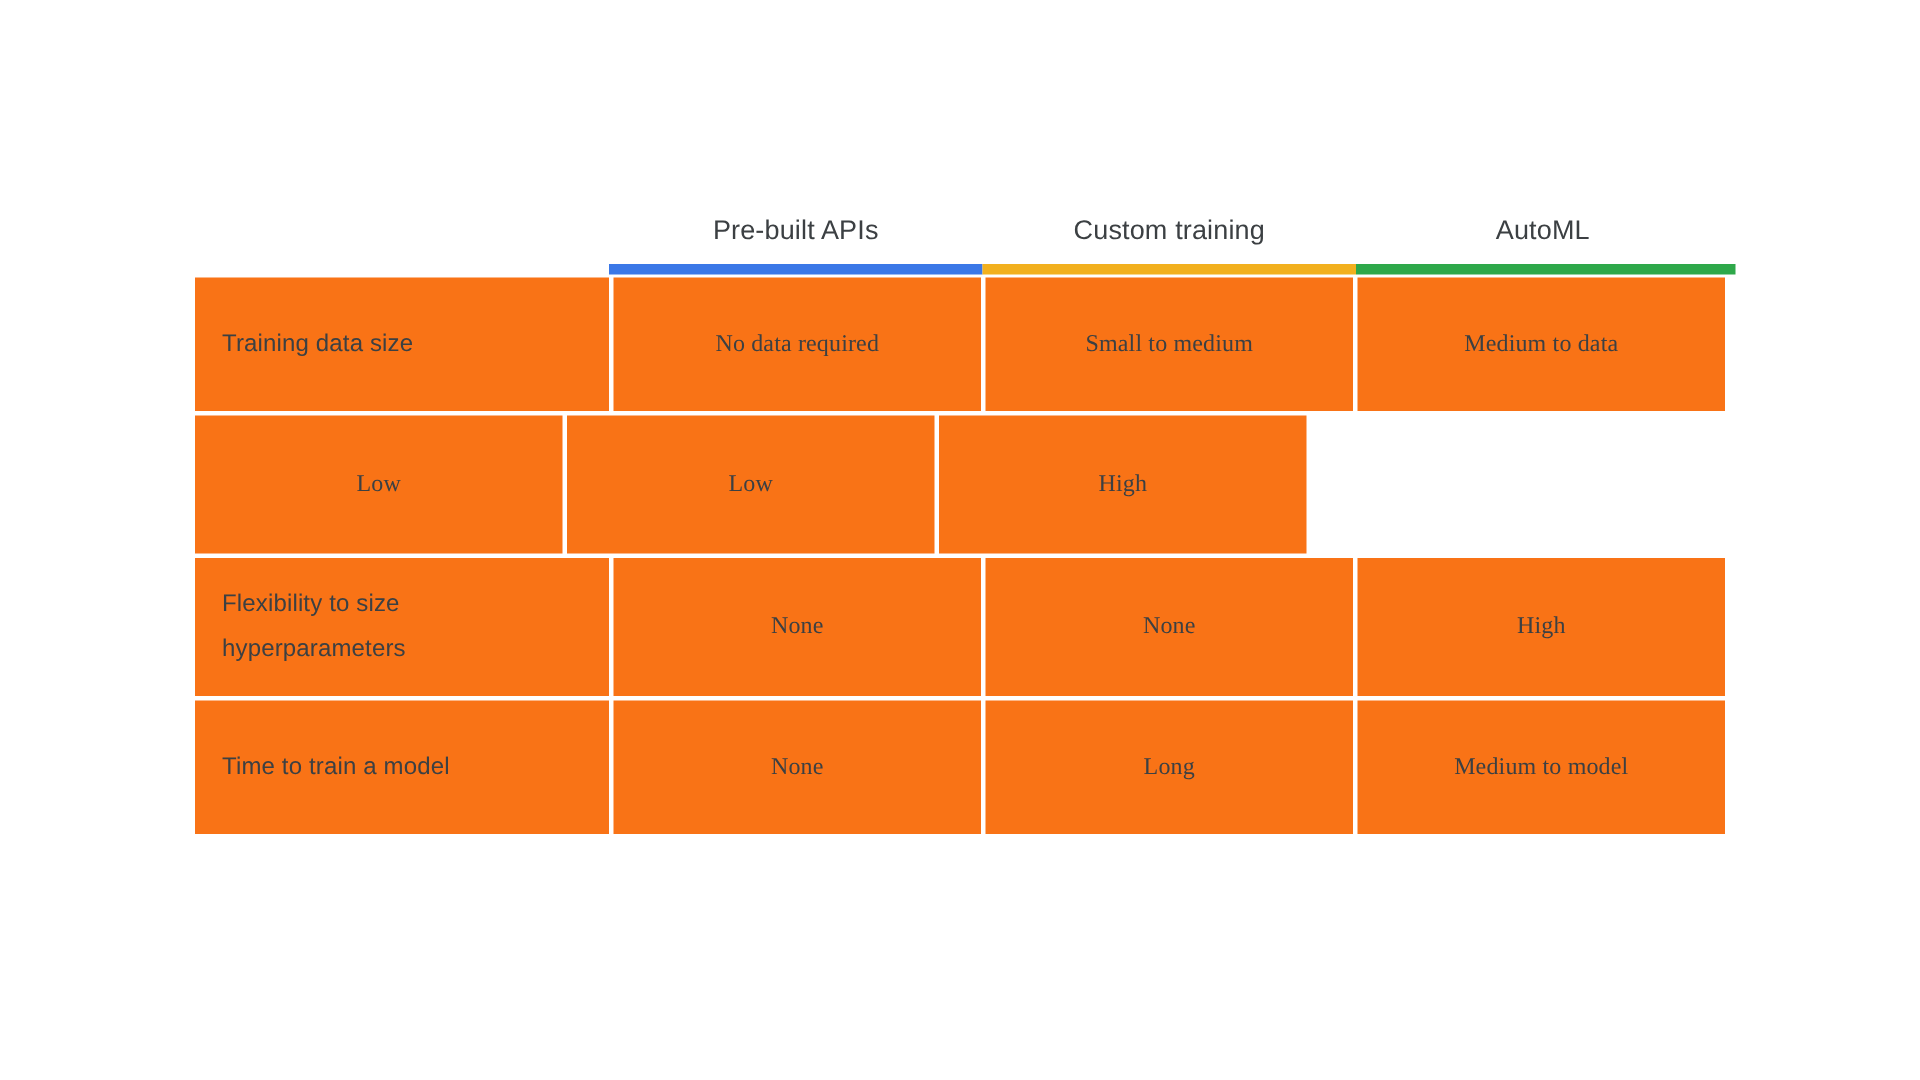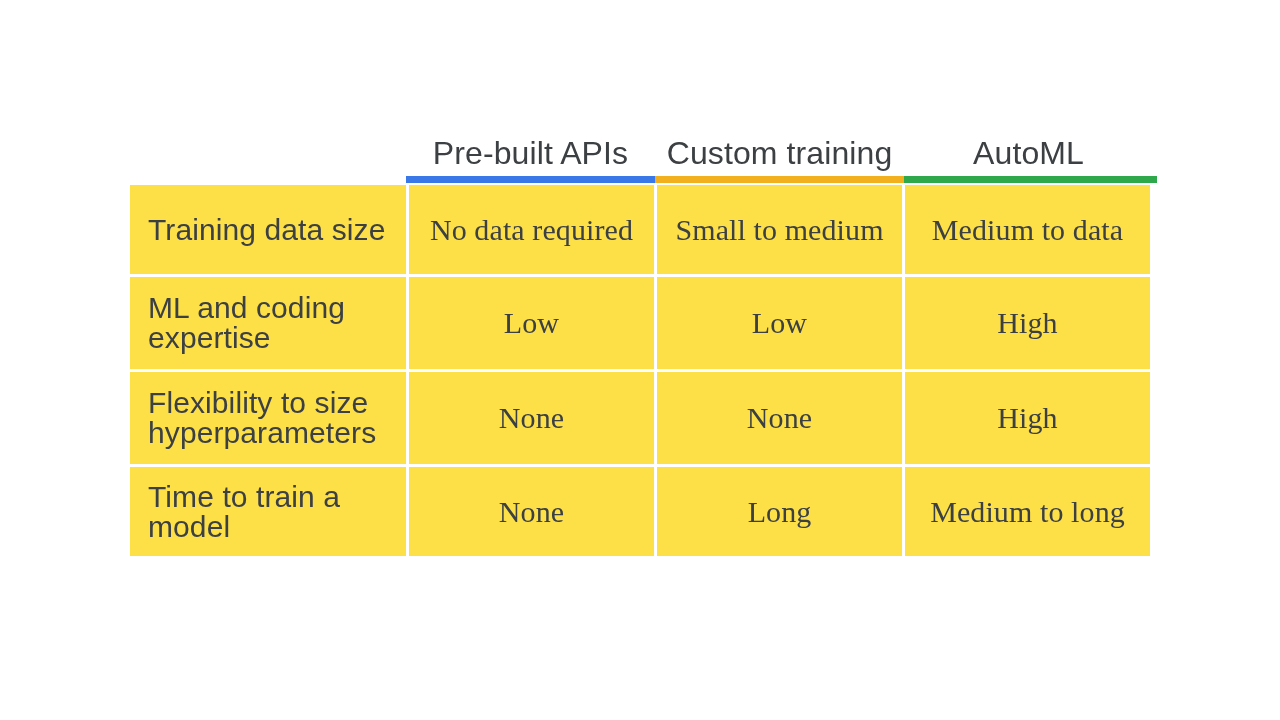--- a/index.html
+++ b/index.html
@@ -37,21 +37,21 @@
 
   
   .header-row {
     display: flex;
     align-items: flex-end;
     height: 62px;
   }
   .header-cell {
     text-align: center;
     color: #3c4043;
-    font-size: 32px;
+    font-size: 18px;
     line-height: 30px;
     font-weight: 400;
     letter-spacing: 0.1px;
     padding-bottom: 4px;
     box-sizing: border-box;
   }
   .header-cell.spacer {
     width: 276px;
     flex: 0 0 276px;
   }
@@ -83,26 +83,26 @@
   
   .body-rows {
     margin-top: 2px;
   }
   .row {
     display: flex;
     gap: 3px;
     margin-bottom: 3px;
   }
   .cell {
-    background: #fde047;
+    background: #f97316;
     box-sizing: border-box;
     display: flex;
     align-items: center;
     color: #3c4043;
-    font-size: 30px;
+    font-size: 16px;
     line-height: 30px;
     font-weight: 400;
     letter-spacing: 0.1px;
   }
   .cell.label {
     flex: 0 0 276px;
     width: 276px;
     justify-content: flex-start;
     padding: 0 18px 0 18px;
   }
@@ -149,35 +149,34 @@
     <div class="body-rows">
 
       <div class="row r0">
         <div class="cell label">Training data size</div>
         <div class="cell value">No data required</div>
         <div class="cell value">Small to medium</div>
         <div class="cell value last">Medium to data</div>
       </div>
 
       <div class="row r1">
-        <div class="cell label">ML and coding expertise</div>
         <div class="cell value">Low</div>
         <div class="cell value">Low</div>
         <div class="cell value last">High</div>
       </div>
 
       <div class="row r2">
         <div class="cell label">Flexibility to size hyperparameters</div>
         <div class="cell value">None</div>
         <div class="cell value">None</div>
         <div class="cell value last">High</div>
       </div>
 
       <div class="row r3">
         <div class="cell label">Time to train a model</div>
         <div class="cell value">None</div>
         <div class="cell value">Long</div>
-        <div class="cell value last">Medium to long</div>
+        <div class="cell value last">Medium to model</div>
       </div>
 
     </div>
   </div>
 </div>
 
 </body></html>

